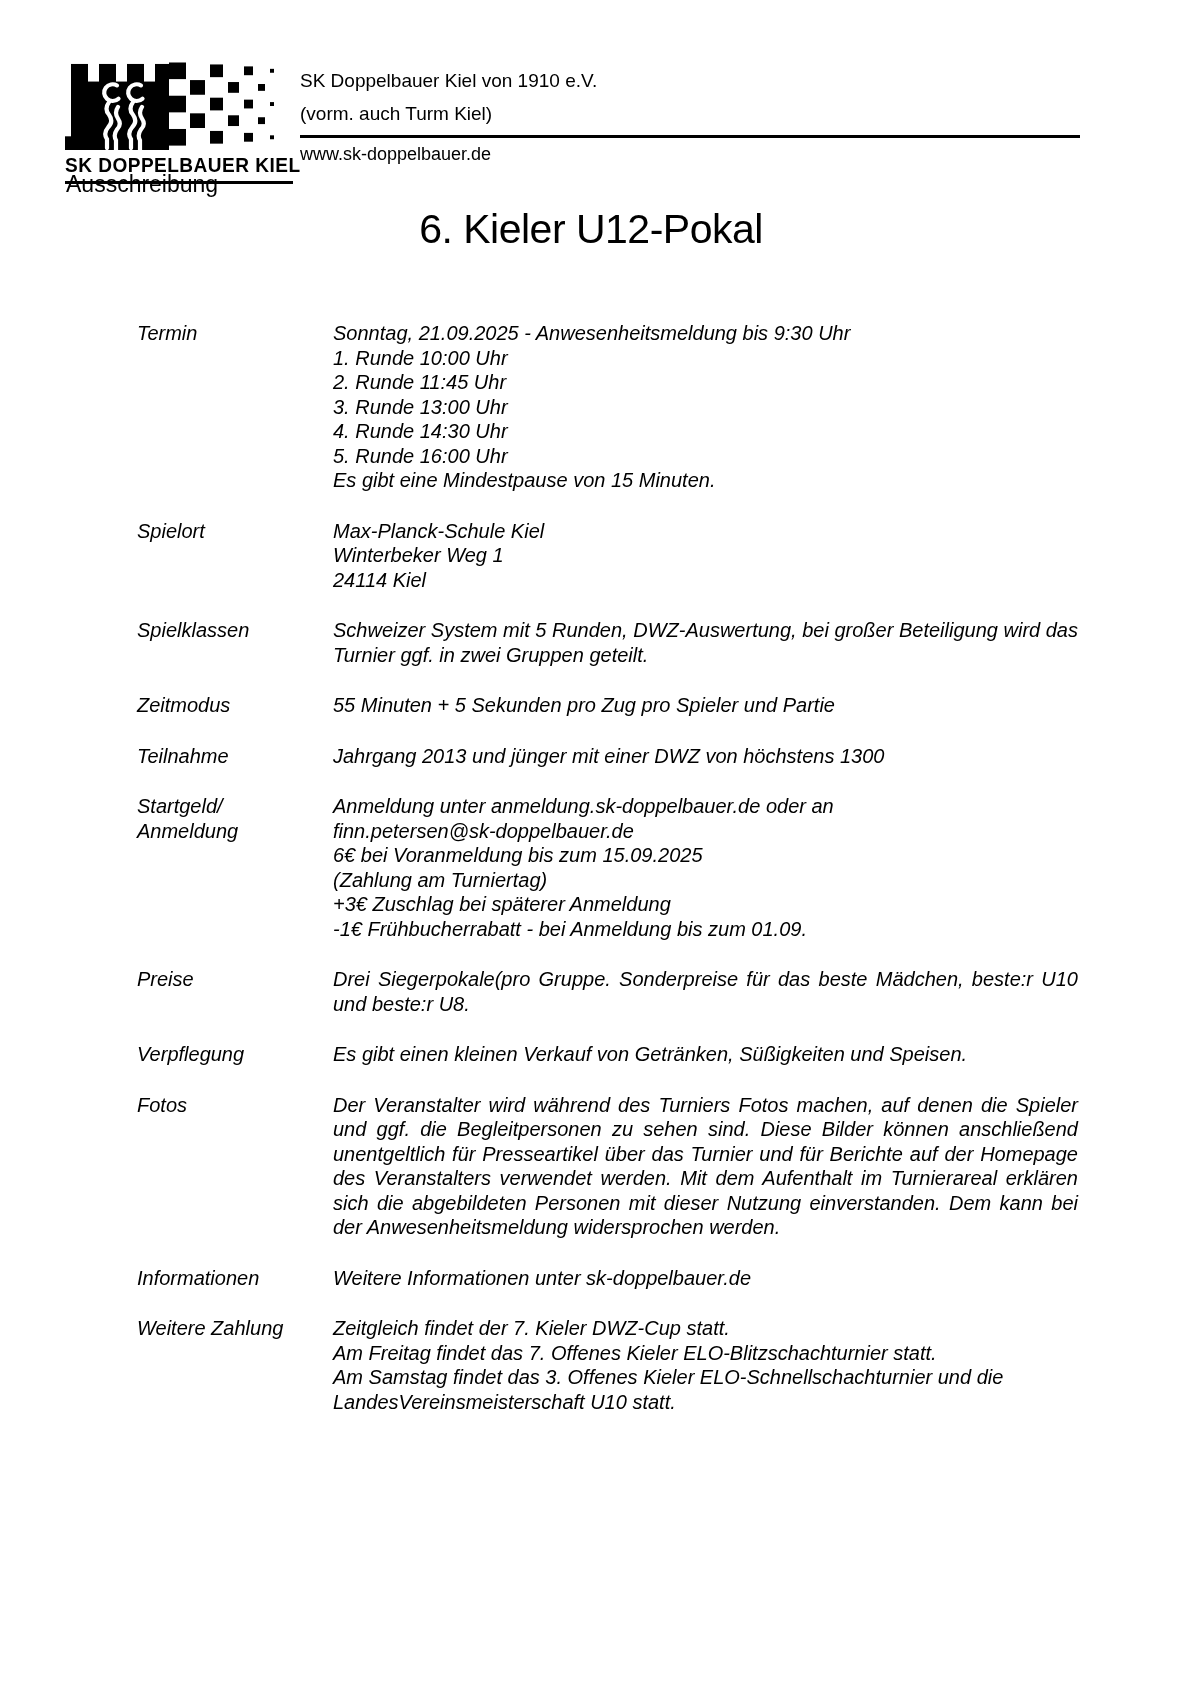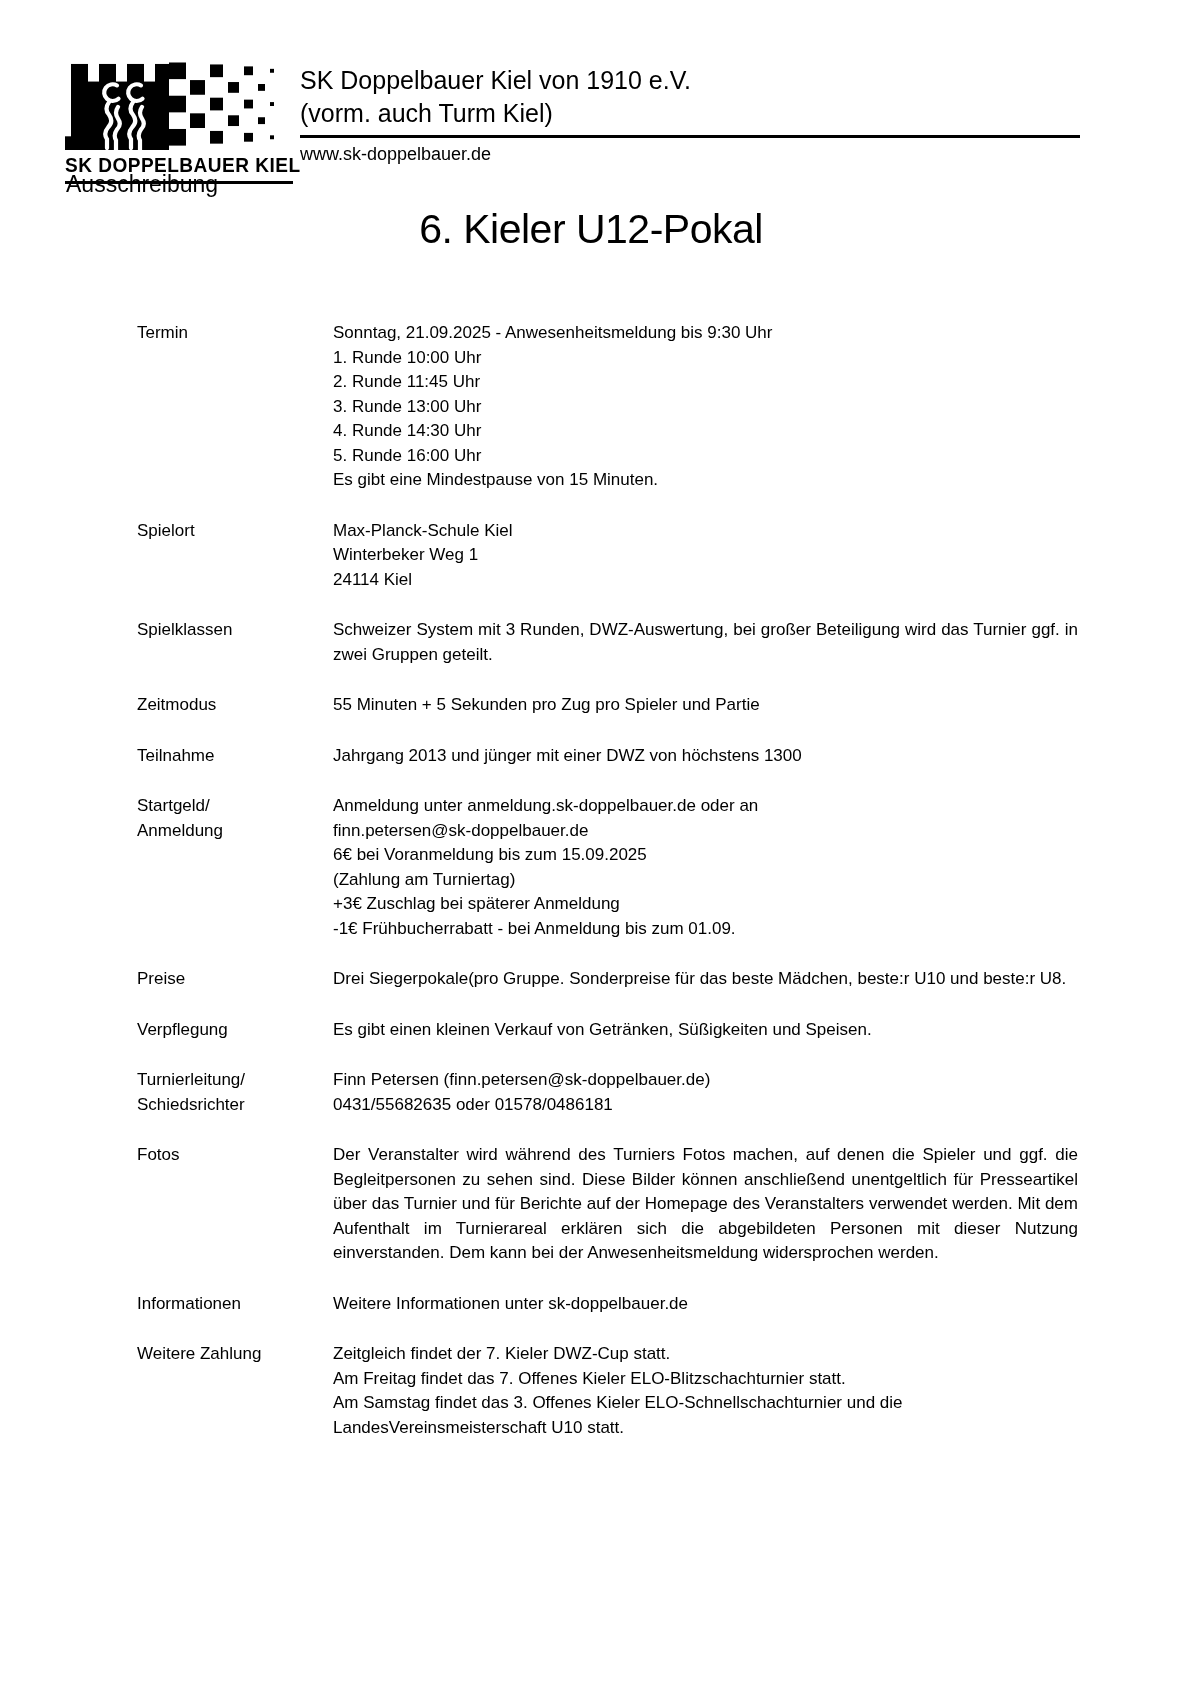--- a/index.html
+++ b/index.html
@@ -9,30 +9,30 @@
   }
   
   .logo{position:absolute;left:65px;top:62px;width:228px;}
   .logo svg{display:block;width:215px;height:88px;}
   .logo-caption{
     font-weight:bold;font-size:20.5px;letter-spacing:.5px;margin-top:3px;white-space:nowrap;
     transform:scaleX(.93);transform-origin:0 50%;
   }
   .logo-underline{height:3px;background:#000;width:228px;margin-top:4px;}
   .club{position:absolute;left:300px;top:64px;width:780px;}
-  .club-name,.club-former{font-size:25px;line-height:33px;}
+  .club-name,.club-former{font-size:19px;line-height:33px;}
   .club-rule{height:3px;background:#000;margin-top:5px;width:780px;}
   .club-site{font-size:18px;margin-top:6px;}
   
   .kicker{position:absolute;top:171px;left:66px;width:1124px;text-align:left;font-size:23px;}
   .title{position:absolute;top:206px;left:0;width:1182px;text-align:center;
          font-size:41px;font-weight:normal;margin:0;letter-spacing:-.5px;}
   
   .rows{position:absolute;left:137px;top:321px;width:941px;}
-  .row{display:flex;margin-bottom:26px;font-size:17px;line-height:24.5px;}
+  .row{display:flex;margin-bottom:26px;font-size:20px;line-height:24.5px;font-style:italic;}
   .row .label{width:196px;flex:none;}
   .row .content{width:745px;flex:none;}
   .para{text-align:justify;}
 </style>
 </head>
 <body>
 
 <div class="page">
 
   <div class="logo">
@@ -121,21 +121,21 @@
           <div class="line">Winterbeker Weg 1</div>
           <div class="line">24114 Kiel</div>
         </div>
     </div>
 
     <div class="row">
       <div class="label">
           <div>Spielklassen</div>
         </div>
       <div class="content">
-          <div class="para">Schweizer System mit 3 Runden, DWZ-Auswertung, bei großer Beteiligung wird das Turnier ggf. in zwei Gruppen geteilt.</div>
+          <div class="para">Schweizer System mit 5 Runden, DWZ-Auswertung, bei großer Beteiligung wird das Turnier ggf. in zwei Gruppen geteilt.</div>
         </div>
     </div>
 
     <div class="row">
       <div class="label">
           <div>Zeitmodus</div>
         </div>
       <div class="content">
           <div class="line">55 Minuten + 5 Sekunden pro Zug pro Spieler und Partie</div>
         </div>
@@ -176,30 +176,20 @@
 
     <div class="row">
       <div class="label">
           <div>Verpflegung</div>
         </div>
       <div class="content">
           <div class="line">Es gibt einen kleinen Verkauf von Getränken, Süßigkeiten und Speisen.</div>
         </div>
     </div>
 
-    <div class="row">
-      <div class="label">
-          <div>Turnierleitung/</div>
-          <div>Schiedsrichter</div>
-        </div>
-      <div class="content">
-          <div class="line">Finn Petersen (finn.petersen@sk-doppelbauer.de)</div>
-          <div class="line">0431/55682635 oder 01578/0486181</div>
-        </div>
-    </div>
 
     <div class="row">
       <div class="label">
           <div>Fotos</div>
         </div>
       <div class="content">
           <div class="para">Der Veranstalter wird während des Turniers Fotos machen, auf denen die Spieler und ggf. die Begleitpersonen zu sehen sind. Diese Bilder können anschließend unentgeltlich für Presseartikel über das Turnier und für Berichte auf der Homepage des Veranstalters verwendet werden. Mit dem Aufenthalt im Turnierareal erklären sich die abgebildeten Personen mit dieser Nutzung einverstanden. Dem kann bei der Anwesenheitsmeldung widersprochen werden.</div>
         </div>
     </div>
 

